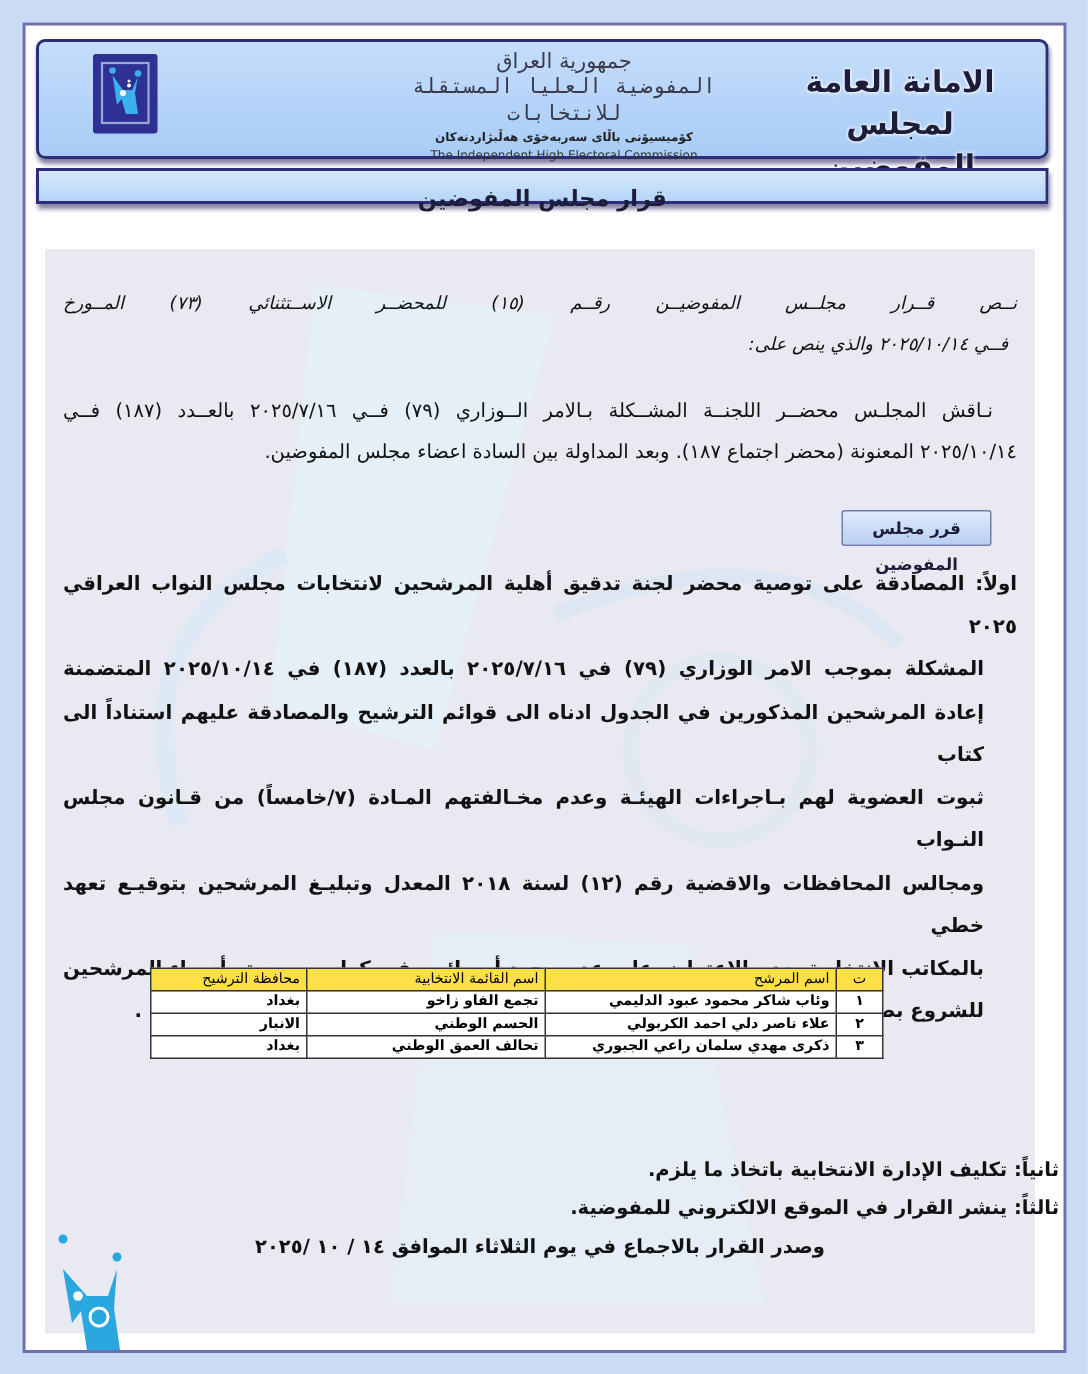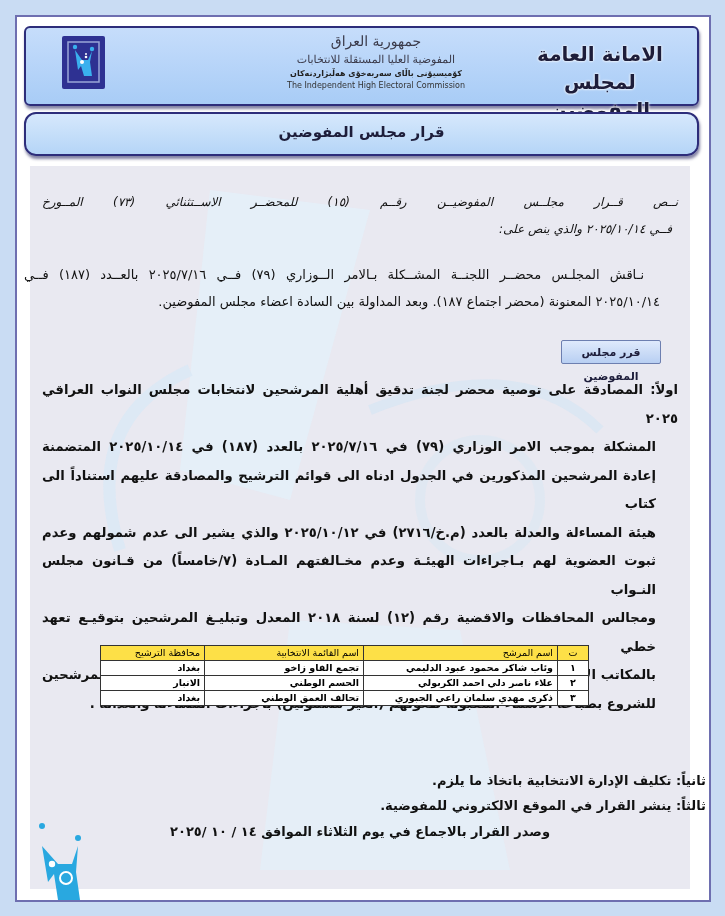--- a/index.html
+++ b/index.html
@@ -18,57 +18,57 @@
   .logo {
     position:absolute; left:36px; top:8px; width:43px; height:53px;
     background:#2e3192; border-radius:2px;
   }
   .logo svg { width:100%; height:100%; display:block; }
   .commission {
     position:absolute; left:230px; top:4px; width:240px; text-align:center;
     direction:rtl;
   }
   .commission .l1 { font-family:"DejaVu Serif", serif; font-size:14px; color:#3a3a4a; line-height:18px; }
-  .commission .l2 { font-family:Liberation Sans, sans-serif; font-size:11px; color:#3a3a4a; line-height:18px; }
+  .commission .l2 { font-family:Liberation Mono, monospace; font-size:14px; color:#3a3a4a; line-height:18px; }
   .commission .l3 { font-size:8px; font-weight:bold; color:#222; line-height:12px; }
   .commission .l4 { font-size:8px; font-weight:normal; color:#333; line-height:12px; direction:ltr; }
   .secretariat {
     position:absolute; right:22px; top:12px; width:150px; text-align:center; direction:rtl;
     font-weight:bold; font-size:20px; color:#1d1d3a; line-height:28px;
     text-shadow:0 0 2px #fff, 0 0 3px #fff;
   }
   .hbar-top {
     position:absolute; left:24px; top:26px; width:675px; height:80px;
     border:2px solid #2d2d7a; border-radius:6px;
     background:linear-gradient(180deg,#c6ddfb 0%,#a8ccf6 100%);
     box-shadow:1px 3px 3px rgba(30,30,90,.55);
     box-sizing:border-box;
   }
   .hbar-title {
-    position:absolute; left:24px; top:112px; width:675px; height:44px;
-    border:2px solid #2d2d7a; border-radius:12px;
+    position:absolute; left:24px; top:112px; width:675px; height:24px;
+    border:2px solid #2d2d7a; border-radius:0;
     background:linear-gradient(180deg,#d6e8fc 0%,#b5d5f7 100%);
     box-shadow:1px 3px 3px rgba(30,30,90,.55);
     box-sizing:border-box;
     text-align:center; direction:rtl;
     font-weight:bold; font-size:15px; color:#1d1d3a; line-height:36px;
   }
   .body-panel {
     position:absolute; left:30px; top:166px; width:660px; height:723px;
     background:#e9e9f1;
   }
   .watermark {
     position:absolute; left:40px; top:170px; width:640px; height:700px; pointer-events:none;
   }
   .text {
     position:absolute; direction:rtl; text-align:justify; color:#111;
     font-size:13px;
   }
   .p1 { left:42px; top:189px; width:636px; line-height:27px; font-size:12px;font-style:italic; }
-  .p2 { left:24px; top:261px; width:636px; line-height:27px; font-size:13px; }
+  .p2 { left:42px; top:261px; width:636px; line-height:27px; font-size:13px; }
   .decision-tag {
     position:absolute; left:561px; top:340px; width:100px; height:24px;
     border:1px solid #6d7fb0; border-radius:2px;
     background:linear-gradient(180deg,#dfeafc 0%,#b8cff2 100%);
     direction:rtl; text-align:center; font-weight:bold; font-size:11px; line-height:24px; color:#1d1d3a;
     box-sizing:border-box;
   }
   .p3 { left:42px; top:376px; width:636px; line-height:28.5px; font-weight:bold; font-size:13.2px; }
   table.cands {
     position:absolute; left:100px; top:645px; width:489px;
@@ -134,21 +134,20 @@
   <div style="padding-right:16px; text-align-last:justify;">نـاقش المجلـس محضــر اللجنــة المشــكلة بـالامر الــوزاري (٧٩) فــي ٢٠٢٥/٧/١٦ بالعــدد (١٨٧) فــي</div>
   <div>٢٠٢٥/١٠/١٤ المعنونة (محضر اجتماع ١٨٧). وبعد المداولة بين السادة اعضاء مجلس المفوضين.</div>
 </div>
 
 <div class="decision-tag">قرر مجلس المفوضين</div>
 
 <div class="text p3">
   <div style="text-align-last:justify;">اولاً: المصادقة على توصية محضر لجنة تدقيق أهلية المرشحين لانتخابات مجلس النواب العراقي ٢٠٢٥</div>
   <div style="padding-right:22px; text-align-last:justify;">المشكلة بموجب الامر الوزاري (٧٩) في ٢٠٢٥/٧/١٦ بالعدد (١٨٧) في ٢٠٢٥/١٠/١٤ المتضمنة</div>
   <div style="padding-right:22px; text-align-last:justify;">إعادة المرشحين المذكورين في الجدول ادناه الى قوائم الترشيح والمصادقة عليهم استناداً الى كتاب</div>
-  <div style="padding-right:22px; text-align-last:justify;">هيئة المساءلة والعدلة بالعدد (م.خ/٢٧١٦) في ٢٠٢٥/١٠/١٢ والذي يشير الى عدم شمولهم وعدم</div>
   <div style="padding-right:22px; text-align-last:justify;">ثبوت العضوية لهم بـاجراءات الهيئـة وعدم مخـالفتهم المـادة (٧/خامساً) من قـانون مجلس النـواب</div>
   <div style="padding-right:22px; text-align-last:justify;">ومجالس المحافظات والاقضية رقم (١٢) لسنة ٢٠١٨ المعدل وتبليـغ المرشحين بتوقيـع تعهد خطي</div>
   <div style="padding-right:22px; text-align-last:justify;">بالمكاتب الانتخابية بعدم الاعتراض على عدم وجود أسمائهم في كراس وبوستر أسماء المرشحين</div>
   <div style="padding-right:22px;">للشروع بطباعة الأسماء المقبولة طعونهم (الغير مشمولين) باجراءات المساءلة والعدالة .</div>
 </div>
 
 <table class="cands">
   <thead>
     <tr>
       <th class="num">ت</th>

